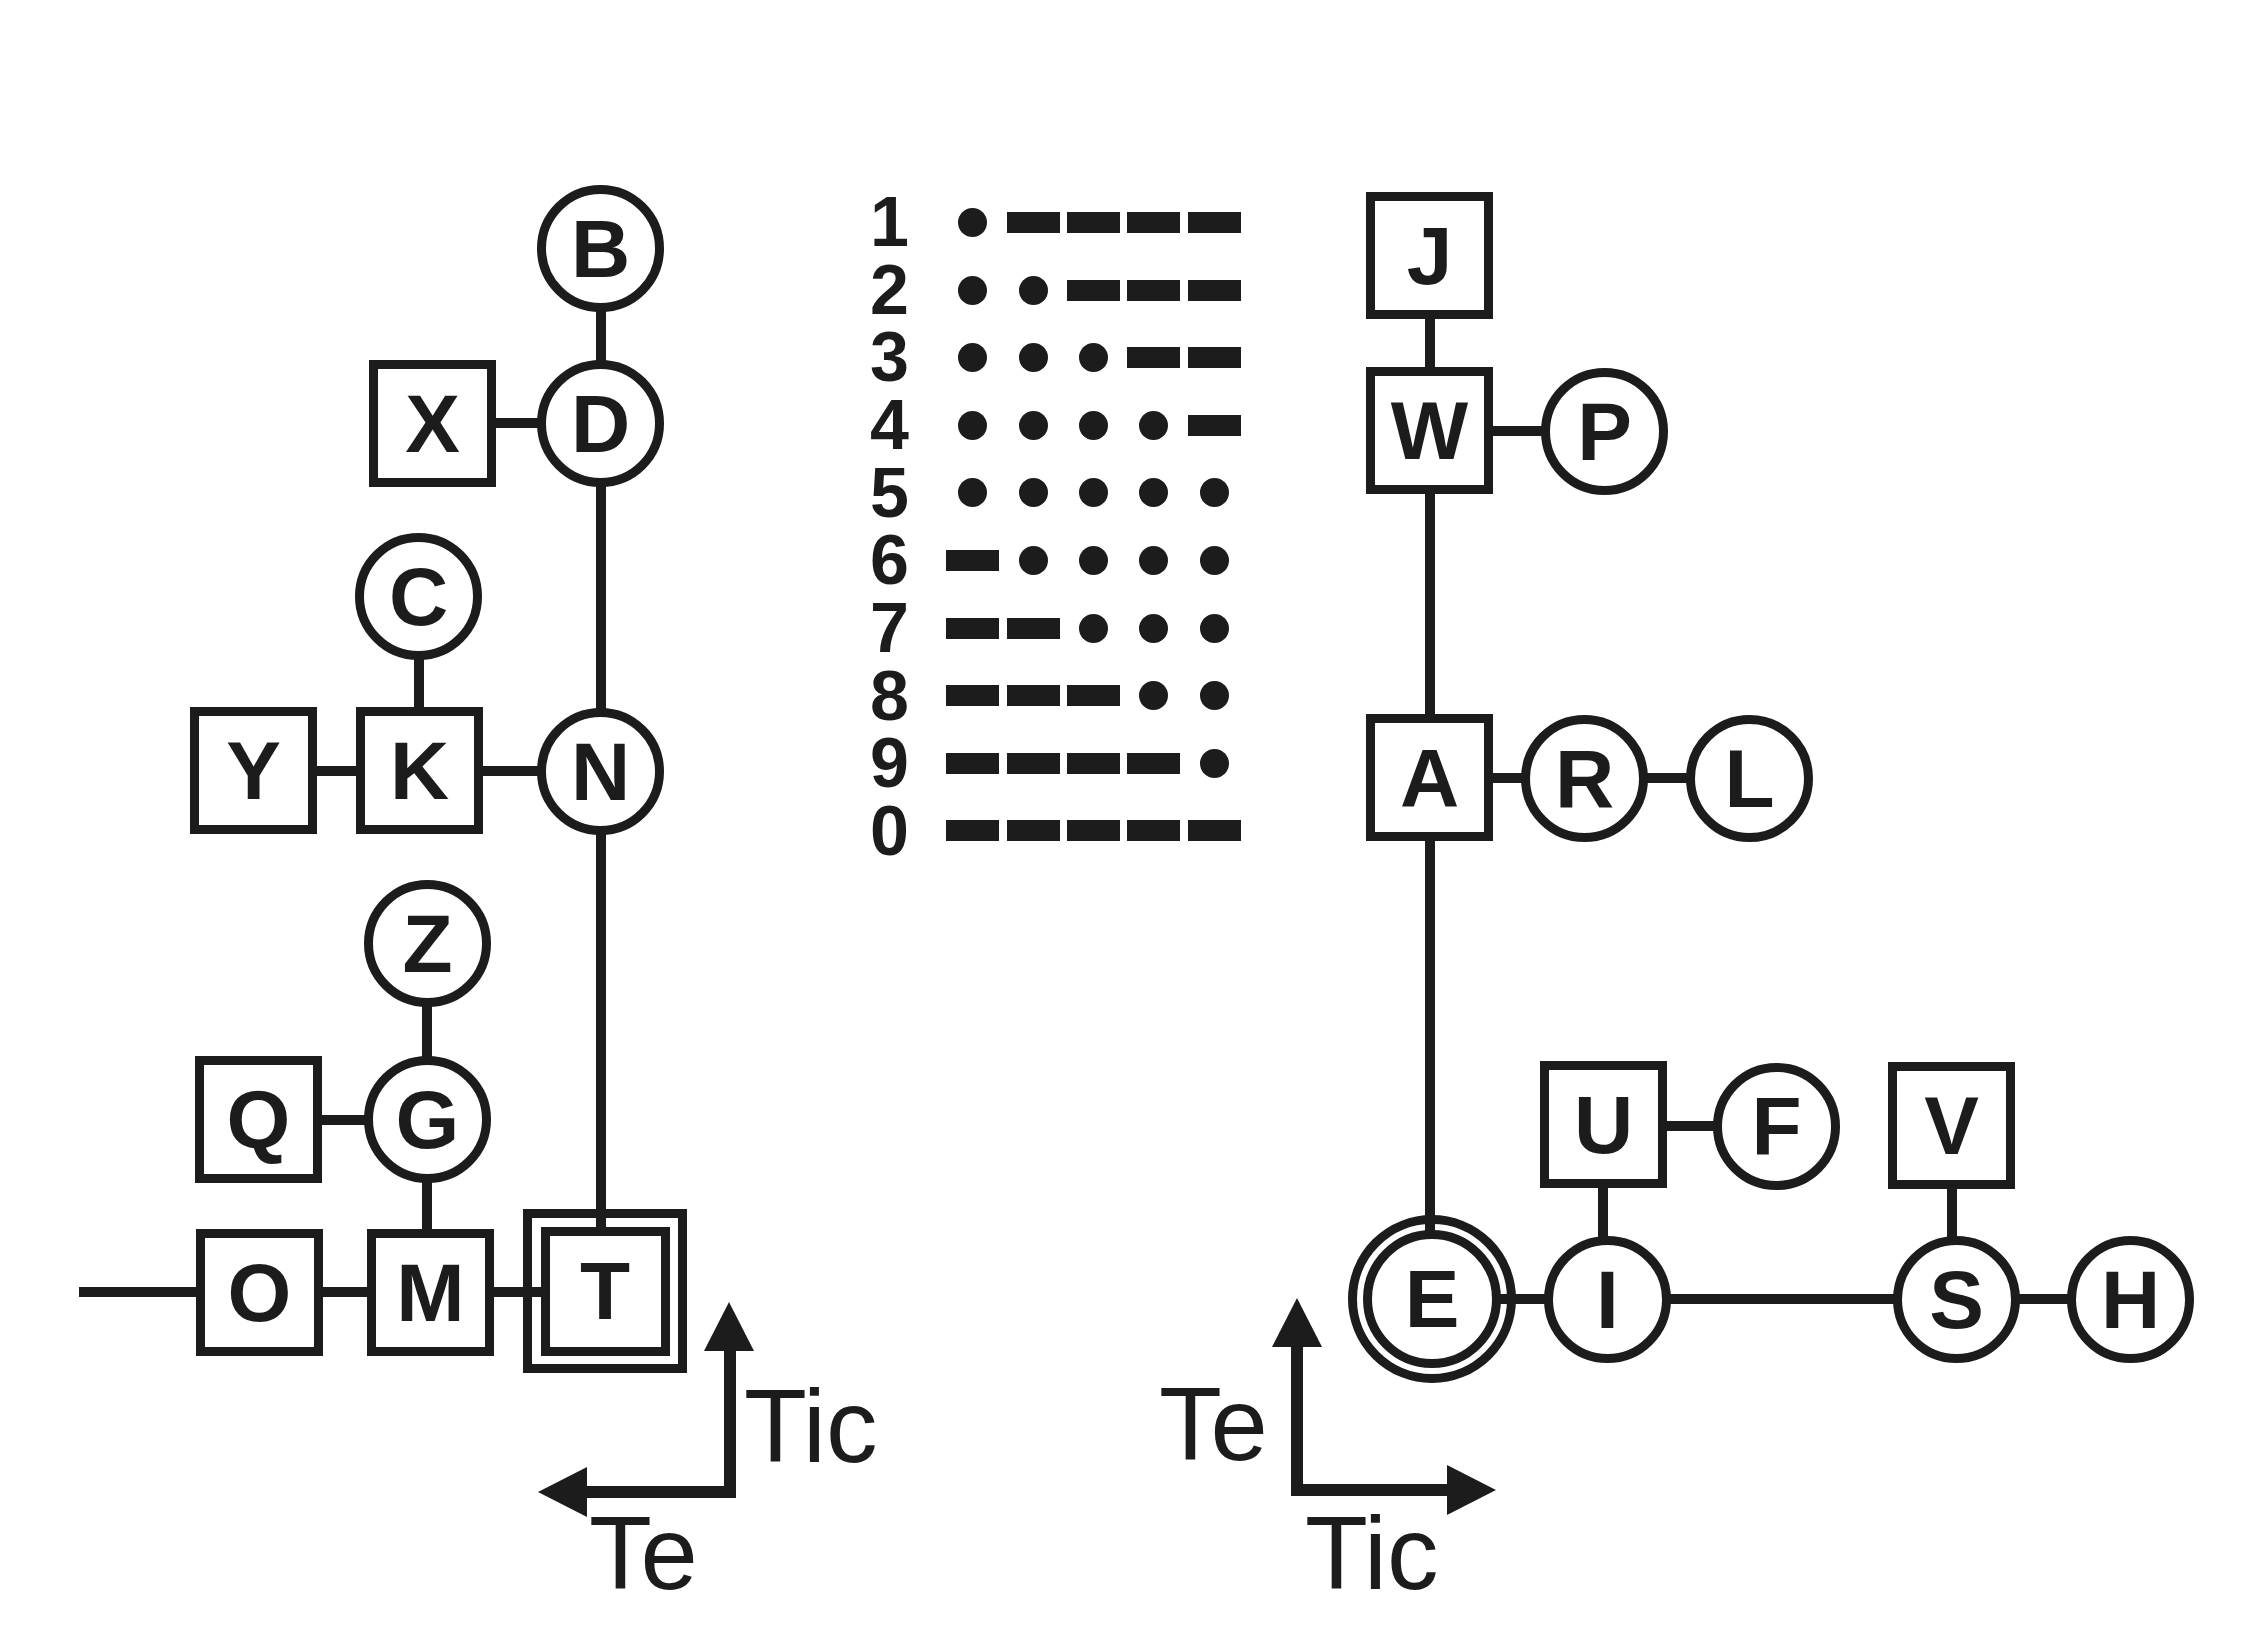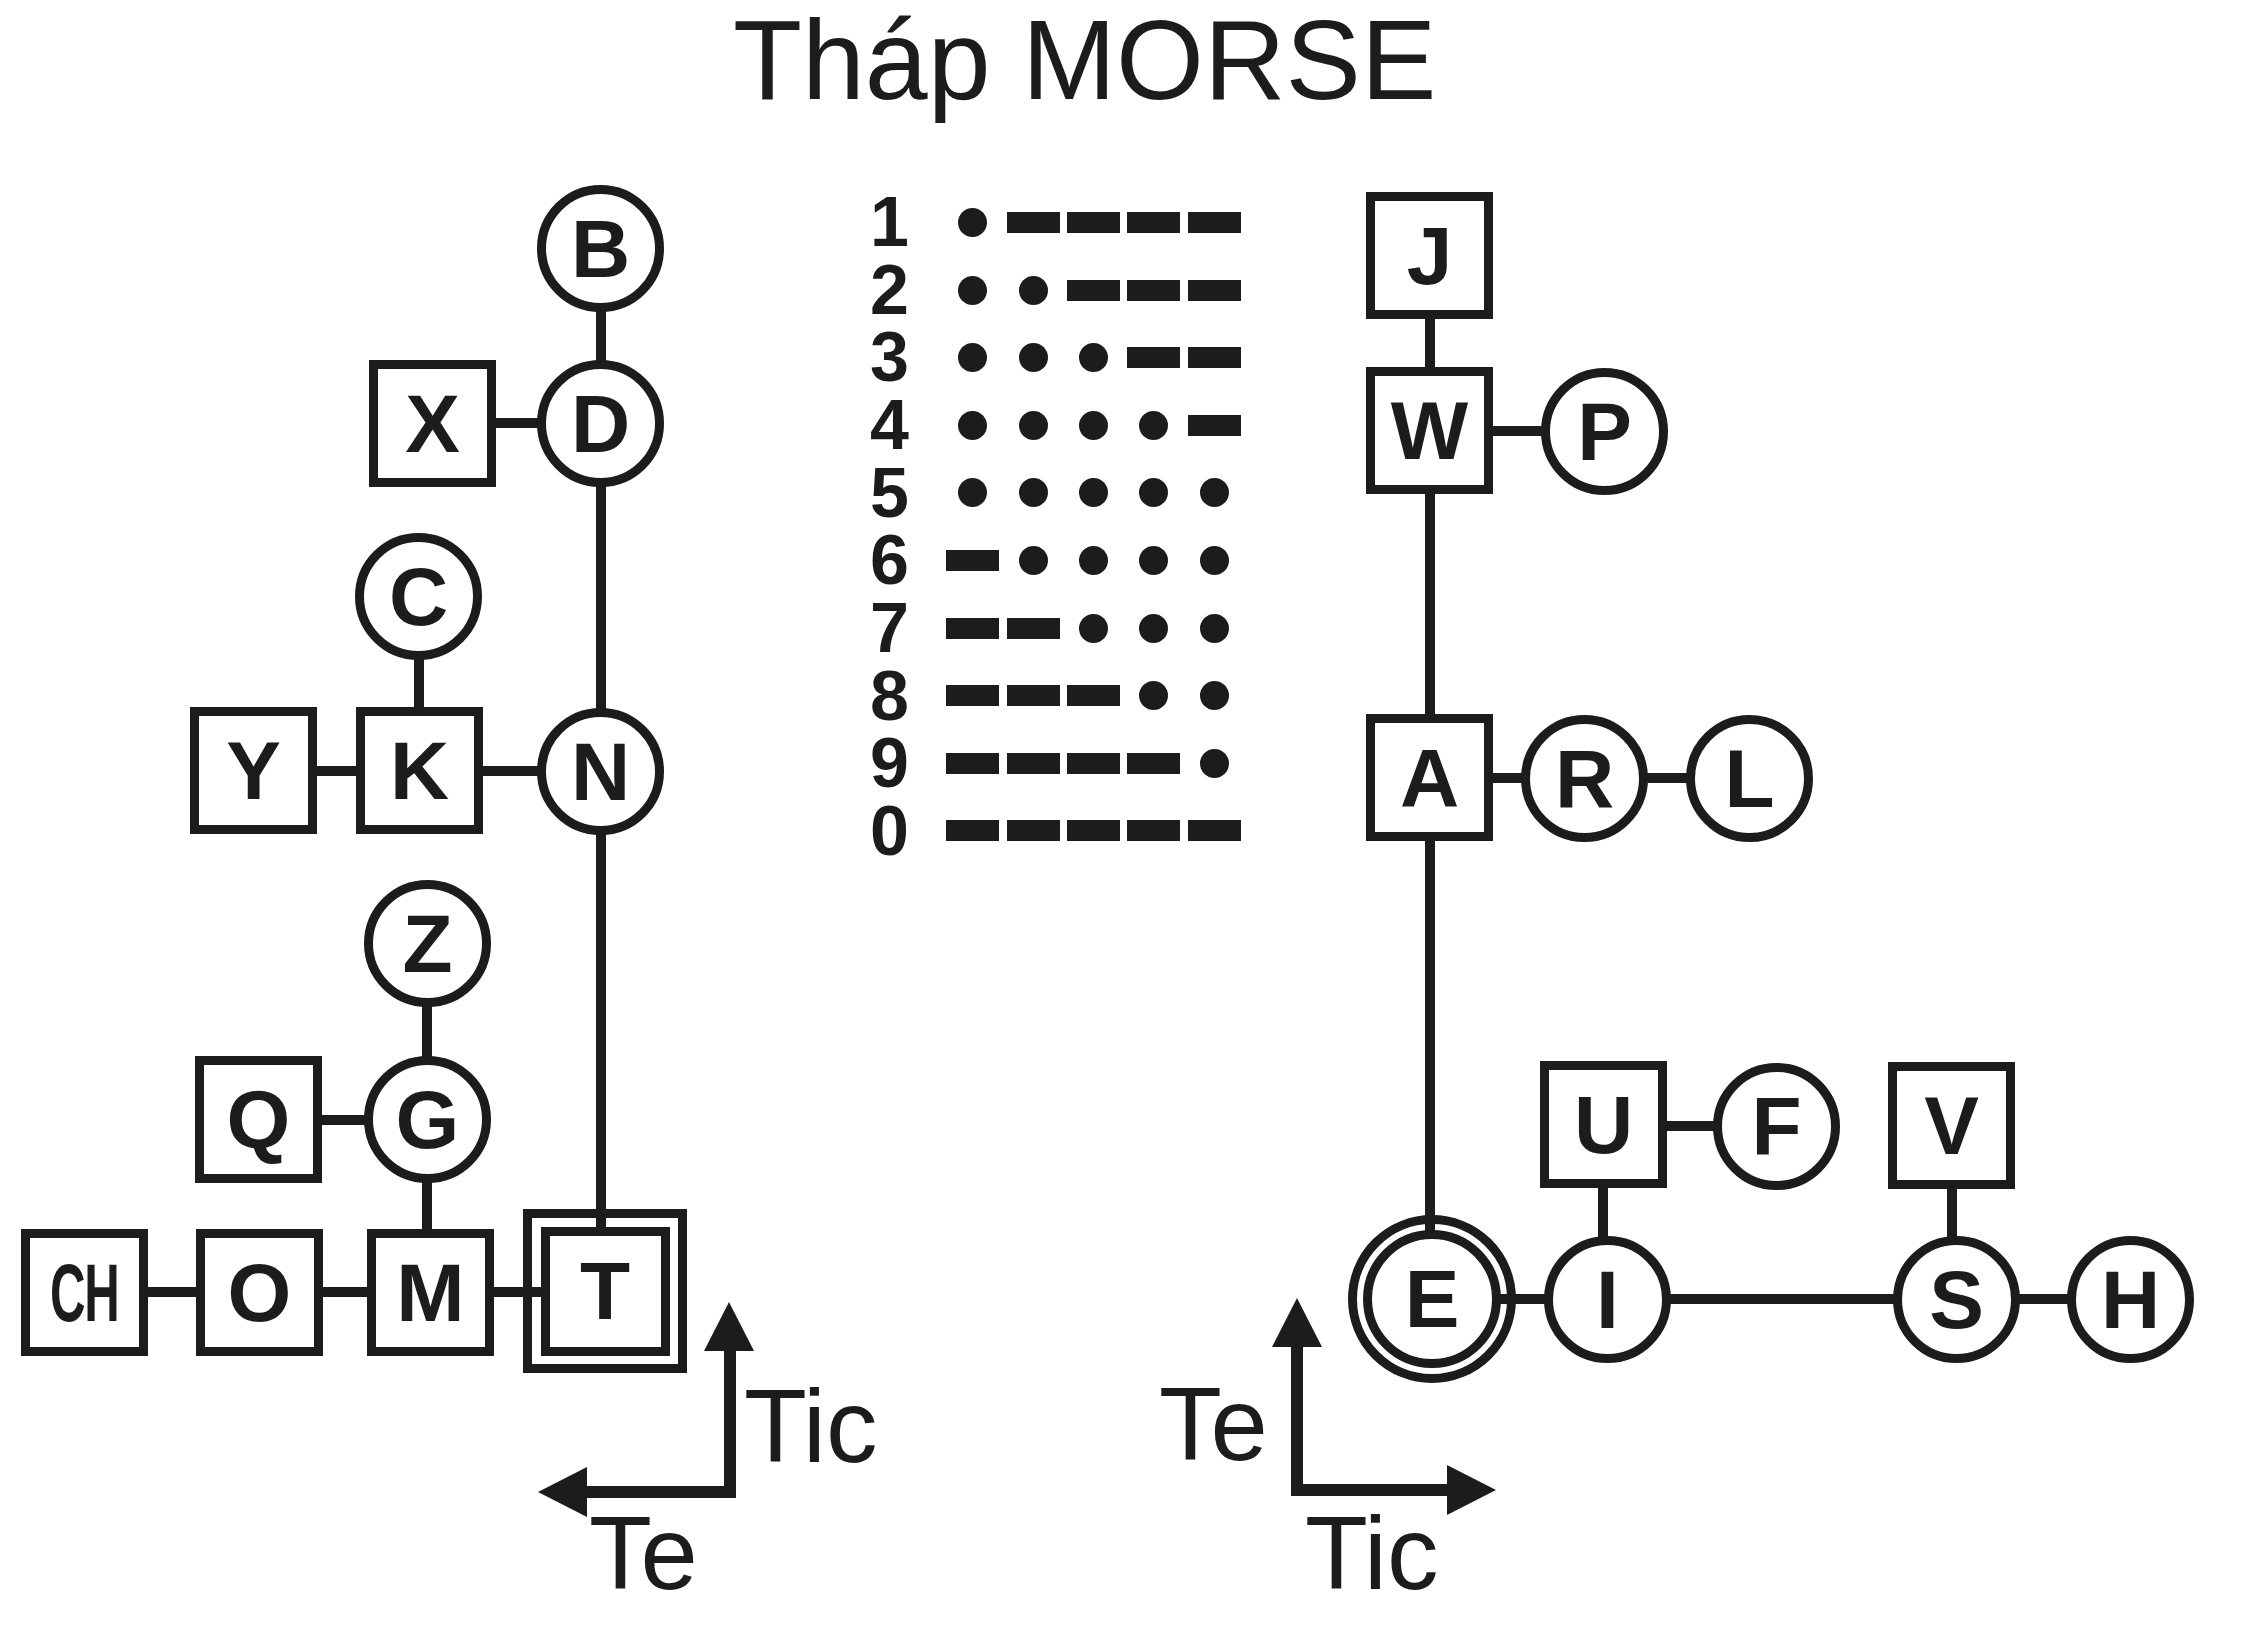--- a/index.html
+++ b/index.html
@@ -29,21 +29,20 @@
   .head.left{border-top:25px solid transparent;border-bottom:25px solid transparent;
         border-right:49px solid var(--ink);}
   .head.right{border-top:25px solid transparent;border-bottom:25px solid transparent;
         border-left:49px solid var(--ink);}
   .axis-label{position:absolute;font-size:103px;line-height:1.05;color:var(--ink);white-space:nowrap;}
 </style>
 </head>
 <body>
 
 <div id="stage" style="--ink: #1c1c1c;">
-  <div class="title" style="left: 733px; top: 3.9px;">Tháp MORSE</div>
   <div class="layer" id="layer-edges">
       <div class="edge" style="left: 596px; top: 244px; width: 9.8px; height: 184px;"></div>
       <div class="edge" style="left: 427px; top: 418px; width: 178px; height: 9.8px;"></div>
       <div class="edge" style="left: 596px; top: 418px; width: 9.8px; height: 358px;"></div>
       <div class="edge" style="left: 414px; top: 592px; width: 9.8px; height: 183px;"></div>
       <div class="edge" style="left: 249px; top: 766px; width: 176px; height: 9.8px;"></div>
       <div class="edge" style="left: 414px; top: 766px; width: 191px; height: 9.8px;"></div>
       <div class="edge" style="left: 596px; top: 767px; width: 9.8px; height: 530px;"></div>
       <div class="edge" style="left: 422px; top: 938px; width: 9.8px; height: 186px;"></div>
       <div class="edge" style="left: 254px; top: 1115px; width: 178px; height: 9.8px;"></div>
@@ -88,23 +87,20 @@
       </div>
       <div class="node circle" style="left: 364px; top: 880px; width: 127px; height: 127px;">
         <span class="letter">Z</span>
       </div>
       <div class="node square" style="left: 195px; top: 1056px; width: 127px; height: 127px;">
         <span class="letter">Q</span>
       </div>
       <div class="node circle" style="left: 364px; top: 1056px; width: 127px; height: 127px;">
         <span class="letter">G</span>
       </div>
-      <div class="node square" style="left: 20.5px; top: 1229px; width: 127px; height: 127px;">
-        <span class="letter condensed">CH</span>
-      </div>
       <div class="node square" style="left: 196px; top: 1229px; width: 127px; height: 127px;">
         <span class="letter">O</span>
       </div>
       <div class="node square" style="left: 367px; top: 1229px; width: 127px; height: 127px;">
         <span class="letter">M</span>
       </div>
       <div class="node outer" style="left: 523px; top: 1209px; width: 164px; height: 164px;">
         <div class="inner" style="width: 129px; height: 129px;">
           <span class="letter">T</span>
         </div>

